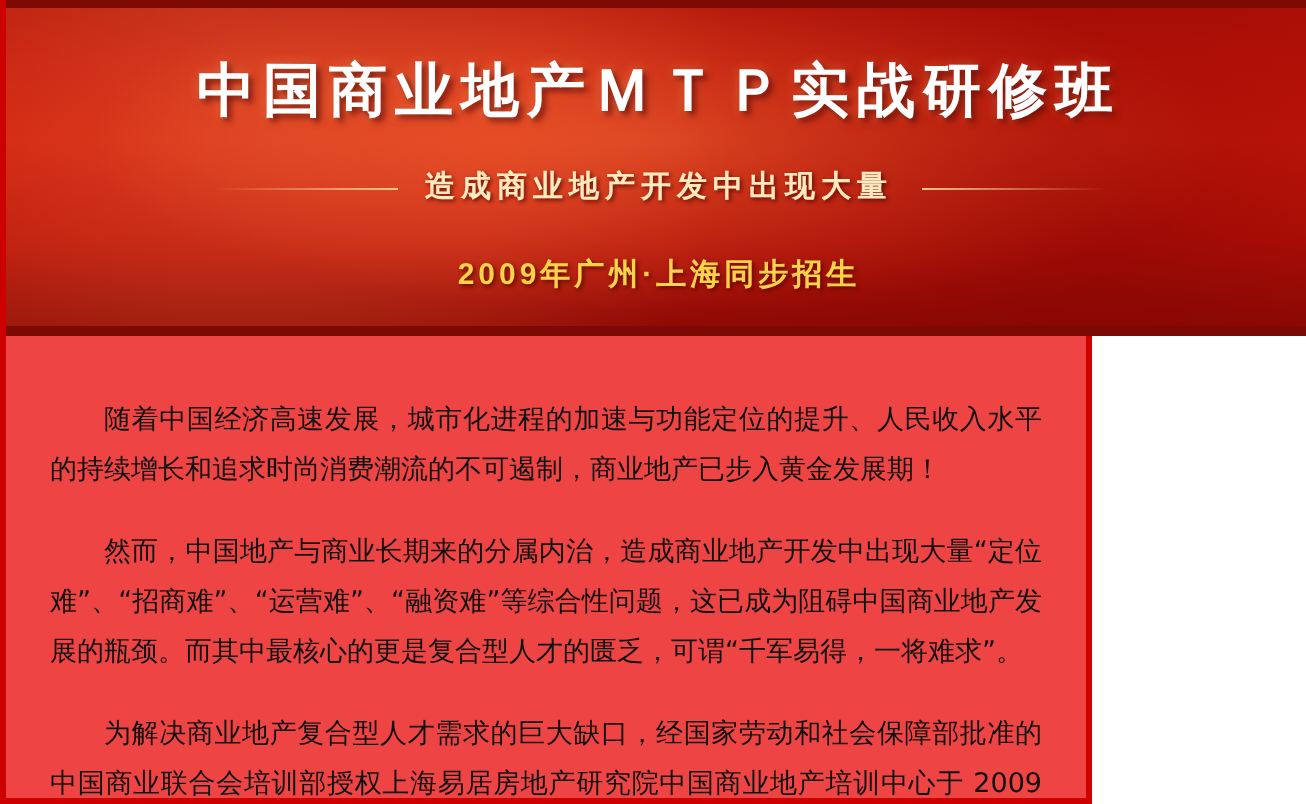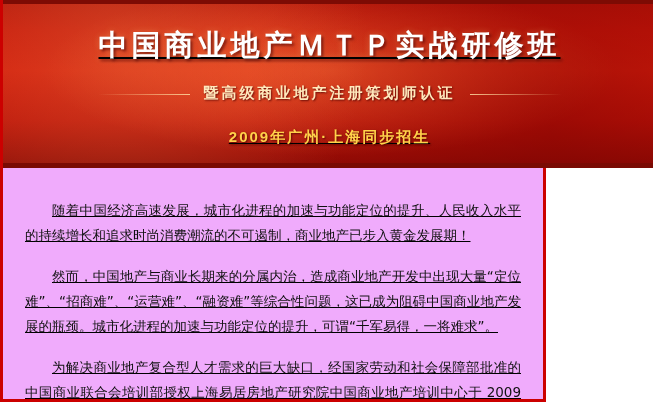--- a/index.html
+++ b/index.html
@@ -14,22 +14,21 @@
     overflow: hidden;
   }
   .page {
     position: relative;
     width: 546px;
     height: 402px;
     box-sizing: border-box;
     border-left: 3px solid #cc0000;
     border-right: 3px solid #cc0000;
     border-bottom: 3px solid #cc0000;
-    background: #f0abfc;
-    text-decoration: underline;
+    background: #ef4444;
   }
   .banner {
     position: relative;
     width: 653px;
     height: 168px;
     background:
       radial-gradient(ellipse at 50% 42%, rgba(255,120,60,0.55) 0%, rgba(200,20,10,0.0) 62%),
       linear-gradient(180deg, #b31208 0%, #c41509 18%, #cf1b0b 42%, #bb1208 72%, #8e0b05 100%);
     overflow: hidden;
   }
@@ -126,26 +125,26 @@
 </head>
 <body>
 
 <div class="page">
 
   <div class="banner">
     <div class="banner-rule-top"></div>
     <div class="banner-inner">
       <div class="headline">中国商业地产ＭＴＰ实战研修班</div>
       <div class="divider-row">
-        <span class="subline">暨高级商业地产注册策划师认证</span>
+        <span class="subline">造成商业地产开发中出现大量</span>
       </div>
       <div class="dateline">2009年广州·上海同步招生</div>
     </div>
     <div class="banner-rule-bottom"></div>
   </div>
 
   <div class="body">
     <p class="para">随着中国经济高速发展，城市化进程的加速与功能定位的提升、人民收入水平的持续增长和追求时尚消费潮流的不可遏制，商业地产已步入黄金发展期！</p>
-    <p class="para">然而，中国地产与商业长期来的分属内治，造成商业地产开发中出现大量“定位难”、“招商难”、“运营难”、“融资难”等综合性问题，这已成为阻碍中国商业地产发展的瓶颈。城市化进程的加速与功能定位的提升，可谓“千军易得，一将难求”。</p>
+    <p class="para">然而，中国地产与商业长期来的分属内治，造成商业地产开发中出现大量“定位难”、“招商难”、“运营难”、“融资难”等综合性问题，这已成为阻碍中国商业地产发展的瓶颈。而其中最核心的更是复合型人才的匮乏，可谓“千军易得，一将难求”。</p>
     <p class="para"><span>为解决商业地产复合型人才需求的巨大缺口，经国家劳动和社会保障部批准的中国商业联合会培训部授权上海易居房地产研究院中国商业地产培训中心于 2009 年，依托其强大行业资源整合平台，与国内专业行业机构强强联合，集合全国商业地产领域的顶尖权威专家团队，专业研发出：</span><span class="b">商业地产 ＭＴＰ</span></p>
   </div>
 
 </div>
 
 </body></html>

